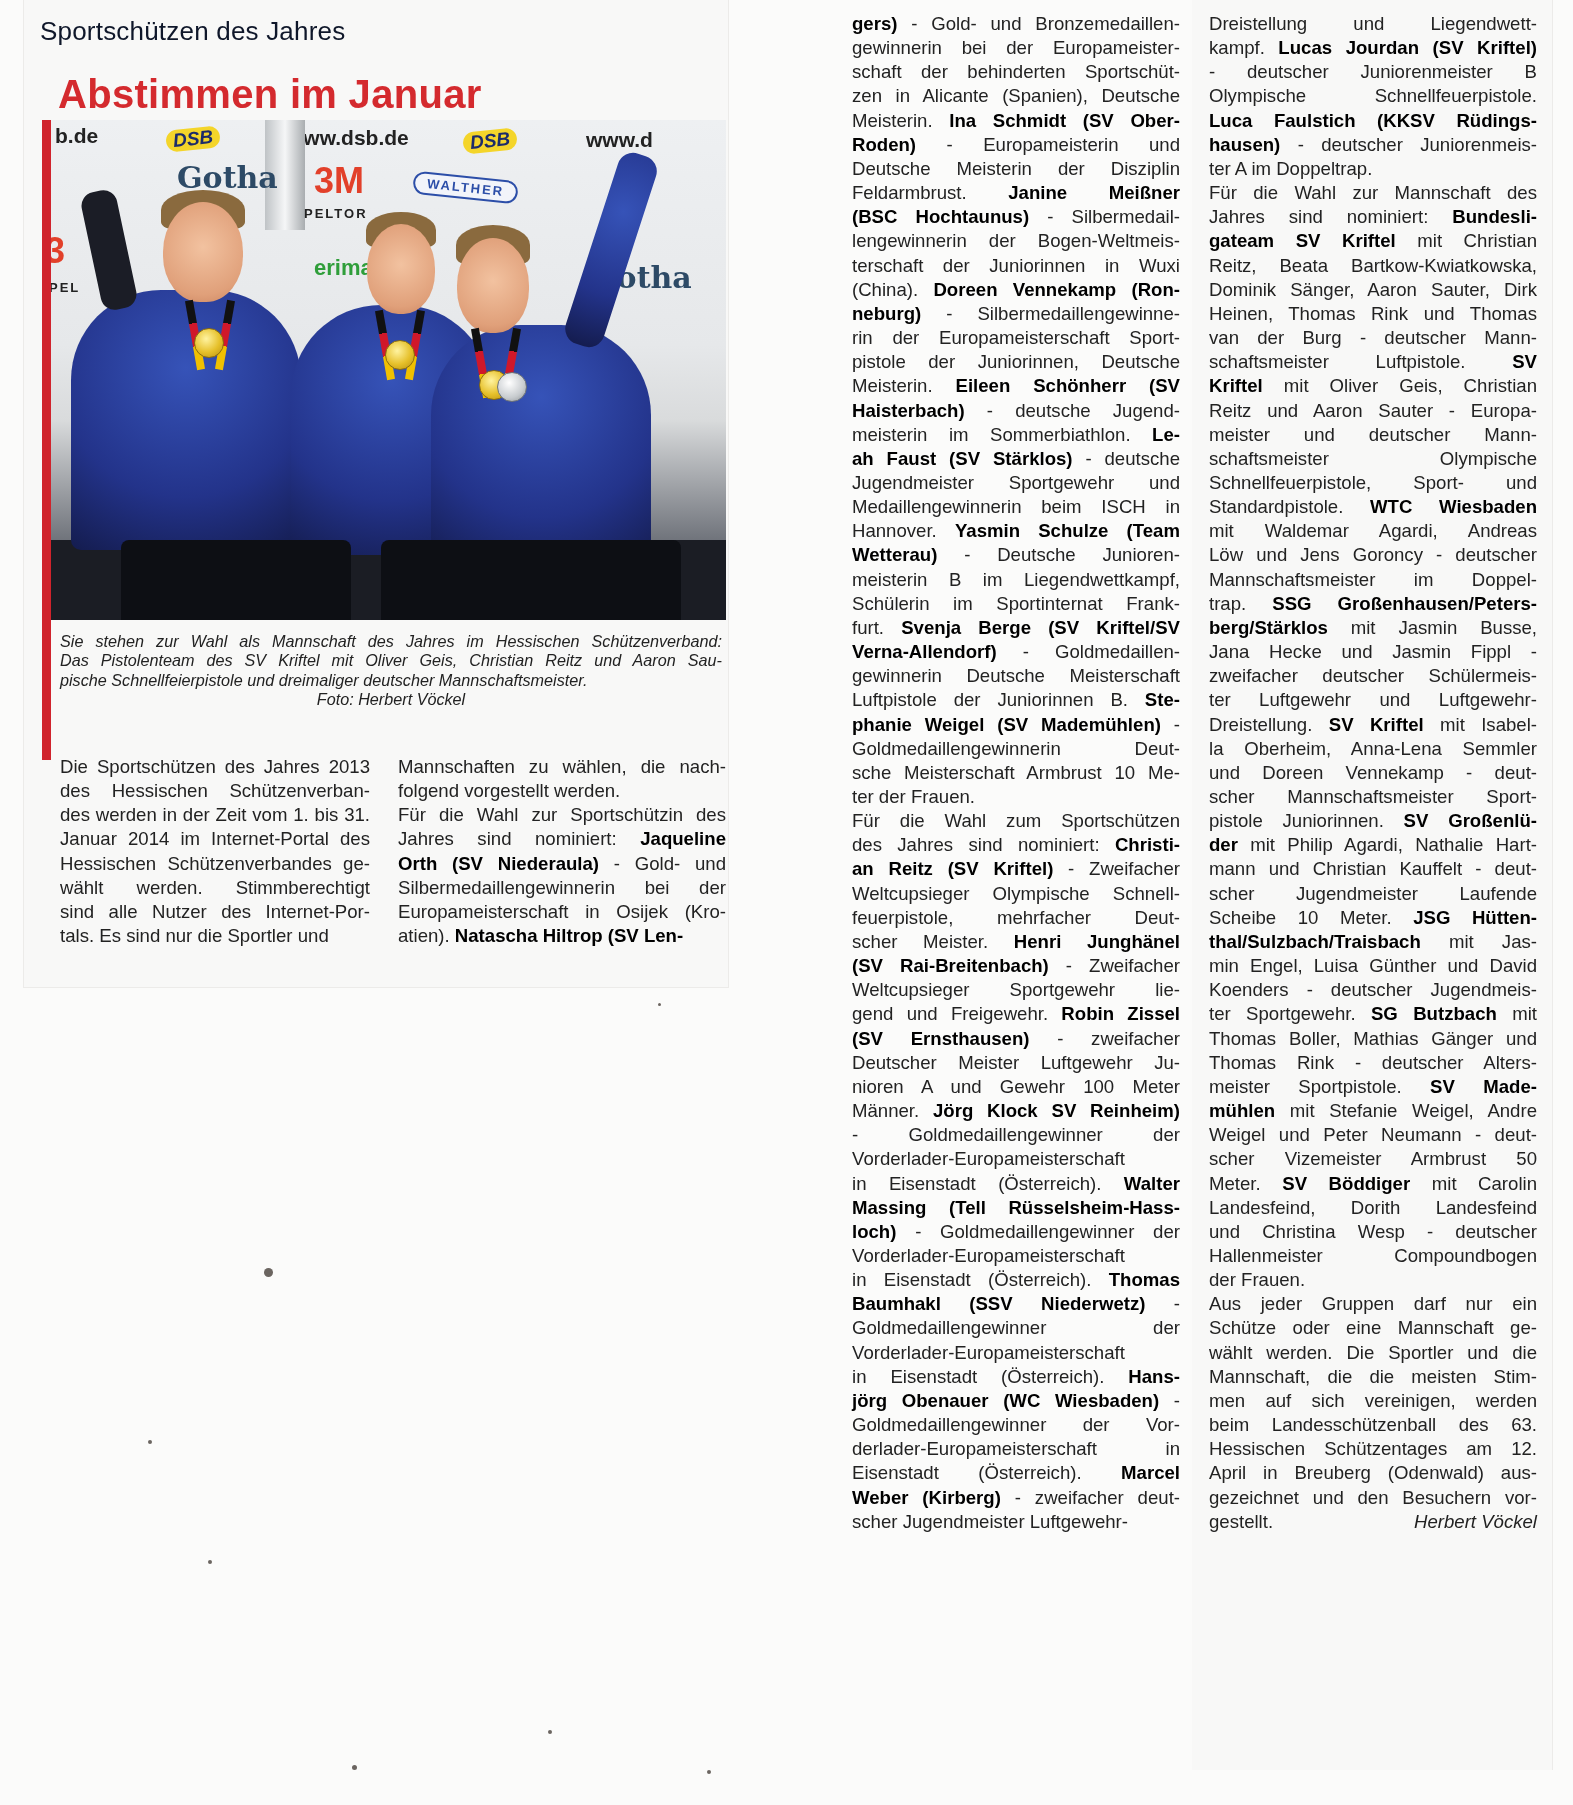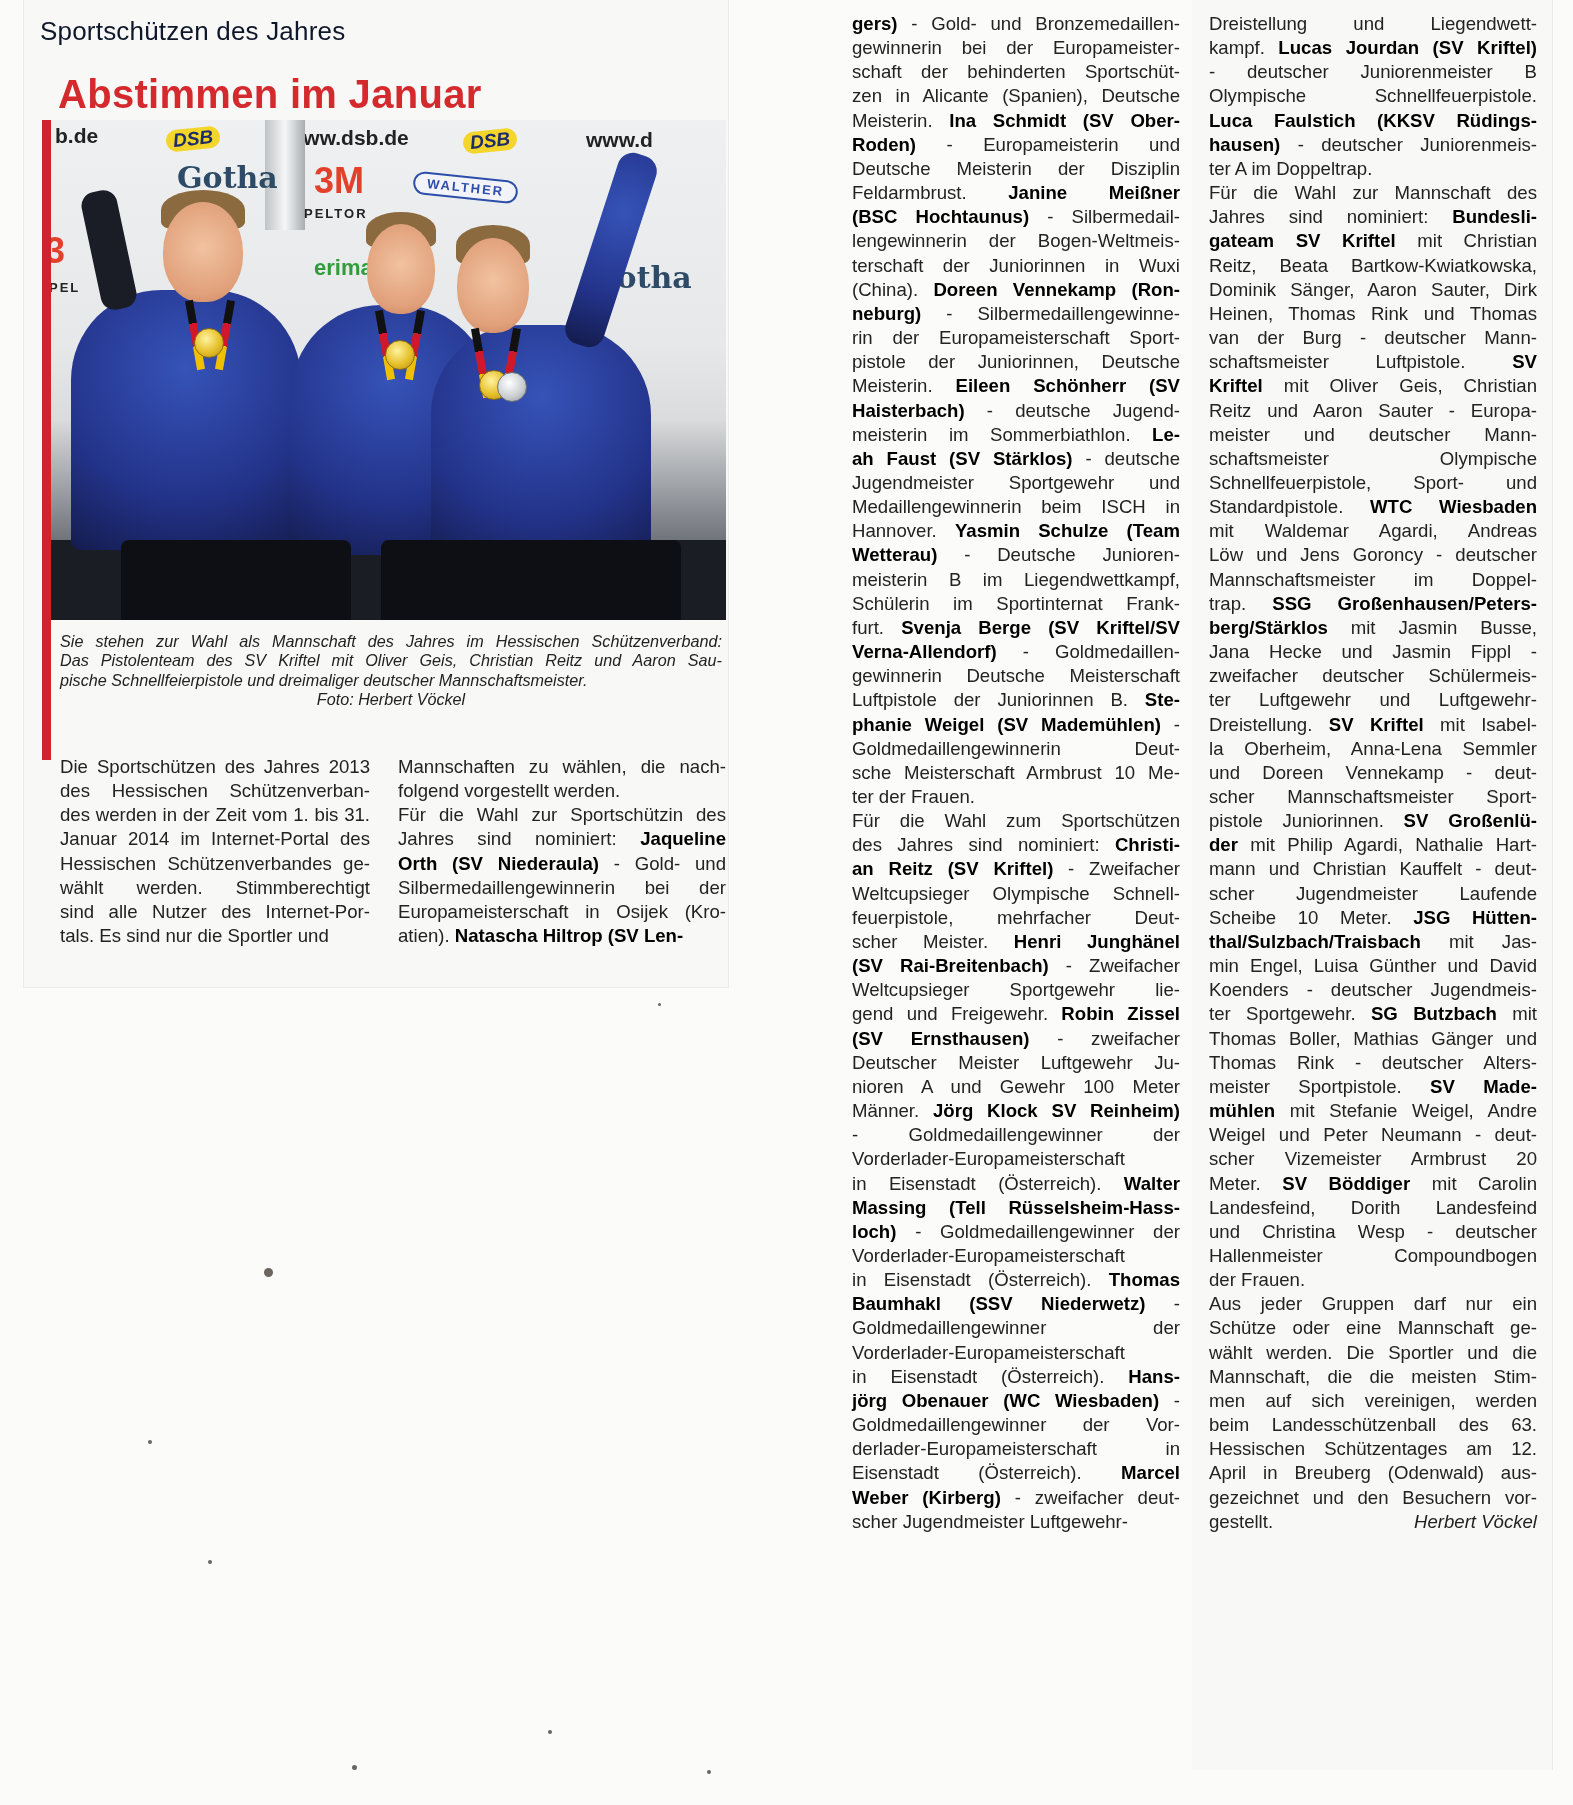--- a/index.html
+++ b/index.html
@@ -297,21 +297,21 @@
     <span class="line"><span>Scheibe 10 Meter. </span><b>JSG Hütten-</b></span>
     <span class="line"><b>thal/Sulzbach/Traisbach</b><span> mit Jas-</span></span>
     <span class="line"><span>min Engel, Luisa Günther und David</span></span>
     <span class="line"><span>Koenders - deutscher Jugendmeis-</span></span>
     <span class="line"><span>ter Sportgewehr. </span><b>SG Butzbach</b><span> mit</span></span>
     <span class="line"><span>Thomas Boller, Mathias Gänger und</span></span>
     <span class="line"><span>Thomas Rink - deutscher Alters-</span></span>
     <span class="line"><span>meister Sportpistole. </span><b>SV Made-</b></span>
     <span class="line"><b>mühlen</b><span> mit Stefanie Weigel, Andre</span></span>
     <span class="line"><span>Weigel und Peter Neumann - deut-</span></span>
-    <span class="line"><span>scher Vizemeister Armbrust 20</span></span>
+    <span class="line"><span>scher Vizemeister Armbrust 50</span></span>
     <span class="line"><span>Meter. </span><b>SV Böddiger</b><span> mit Carolin</span></span>
     <span class="line"><span>Landesfeind, Dorith Landesfeind</span></span>
     <span class="line"><span>und Christina Wesp - deutscher</span></span>
     <span class="line"><span>Hallenmeister Compoundbogen</span></span>
     <span class="line last"><span>der Frauen.</span></span>
     <span class="line"><span>Aus jeder Gruppen darf nur ein</span></span>
     <span class="line"><span>Schütze oder eine Mannschaft ge-</span></span>
     <span class="line"><span>wählt werden. Die Sportler und die</span></span>
     <span class="line"><span>Mannschaft, die die meisten Stim-</span></span>
     <span class="line"><span>men auf sich vereinigen, werden</span></span>

